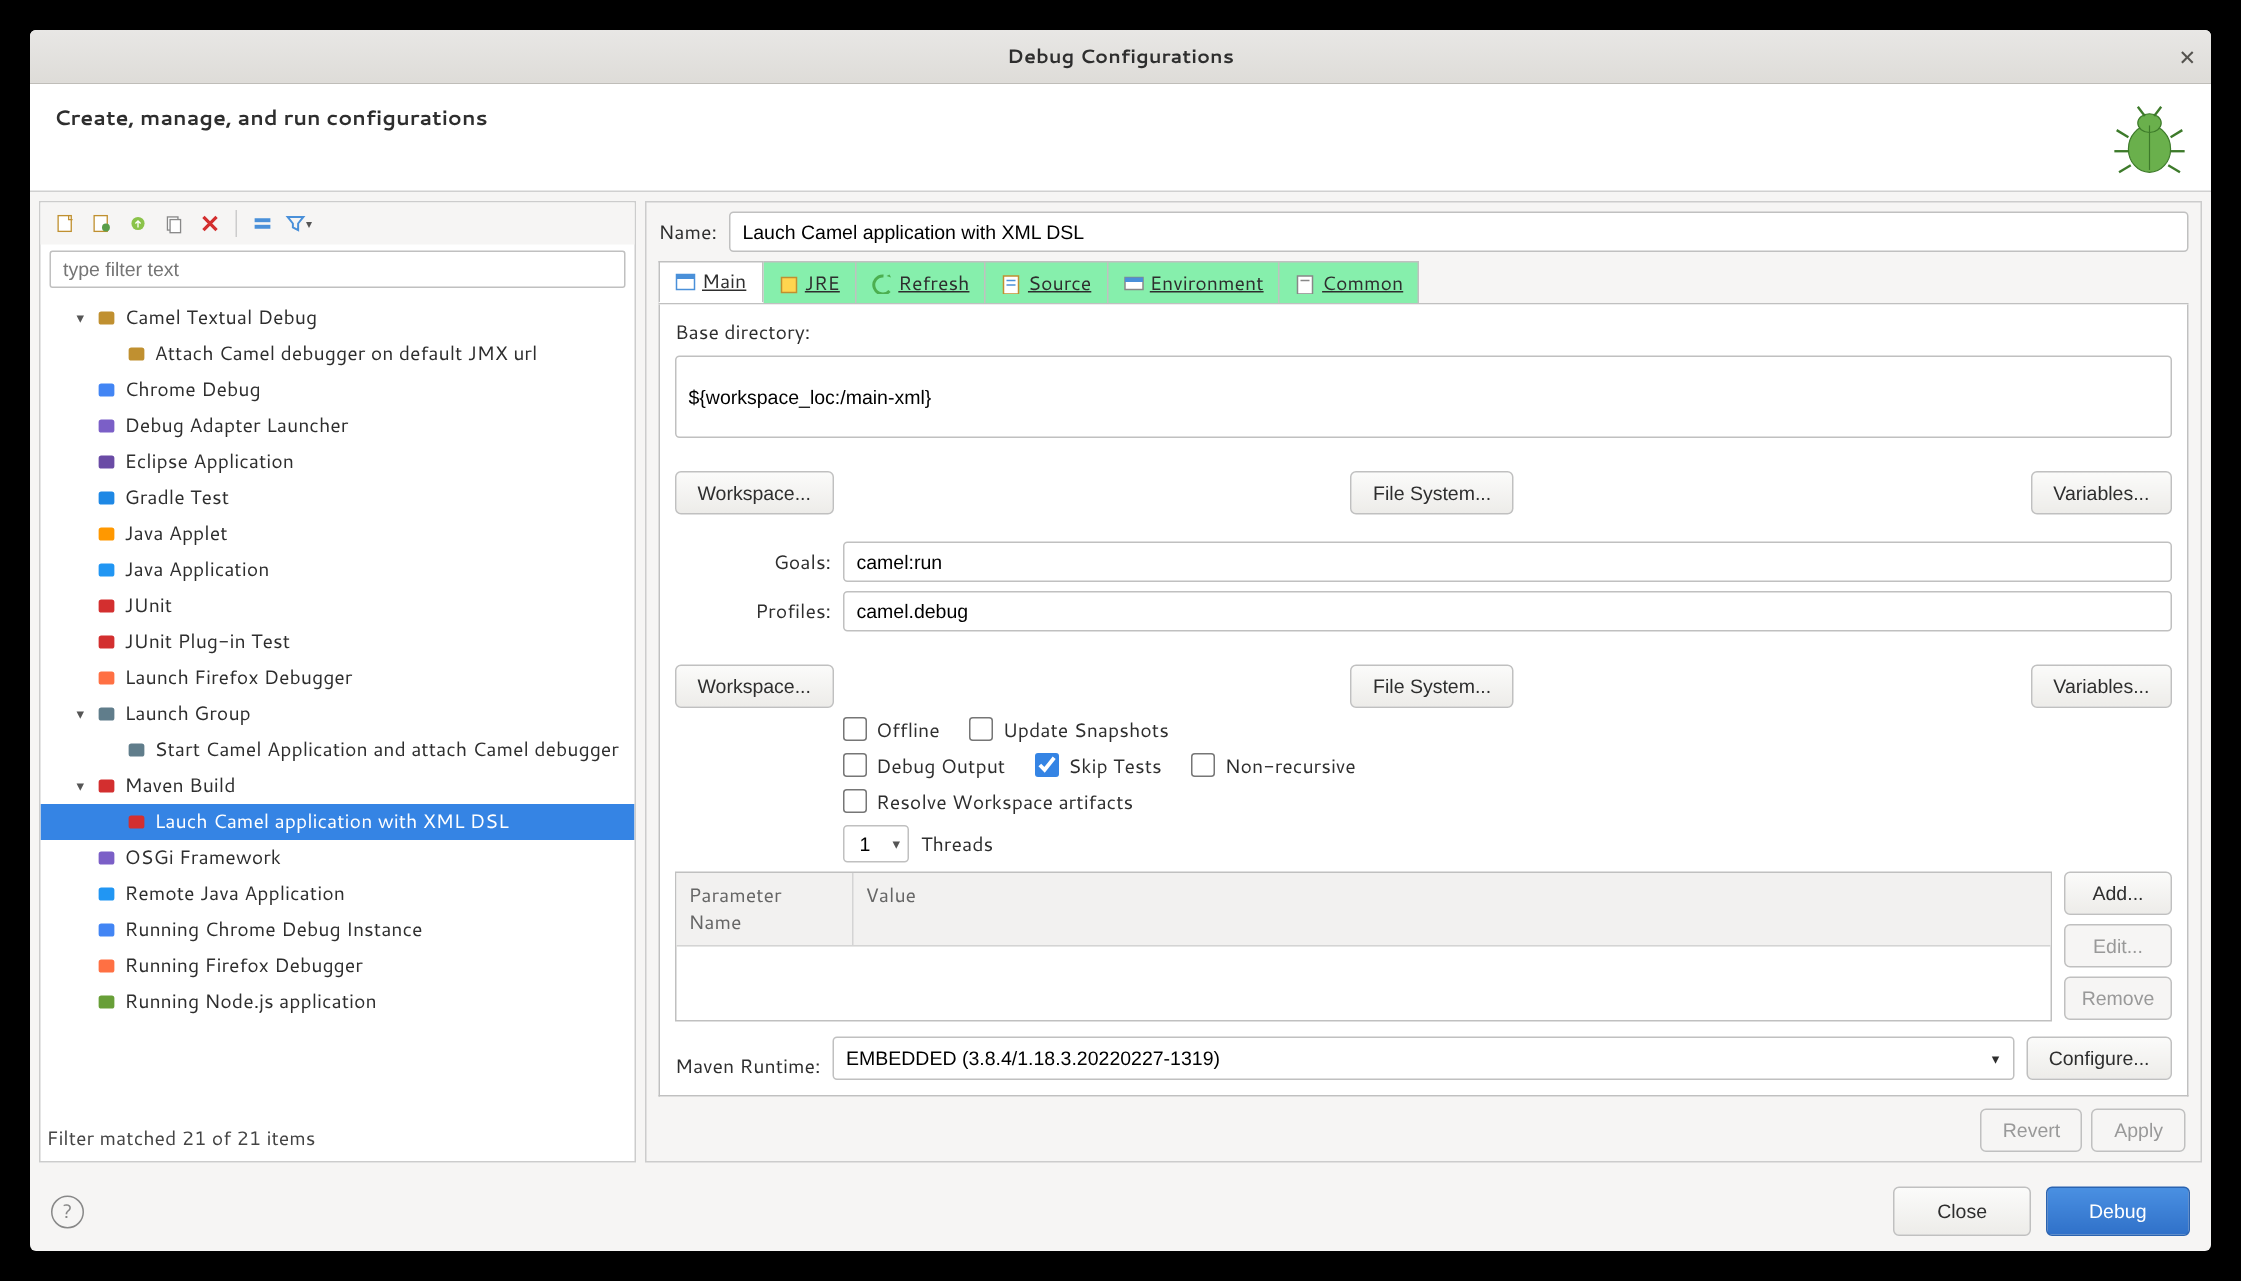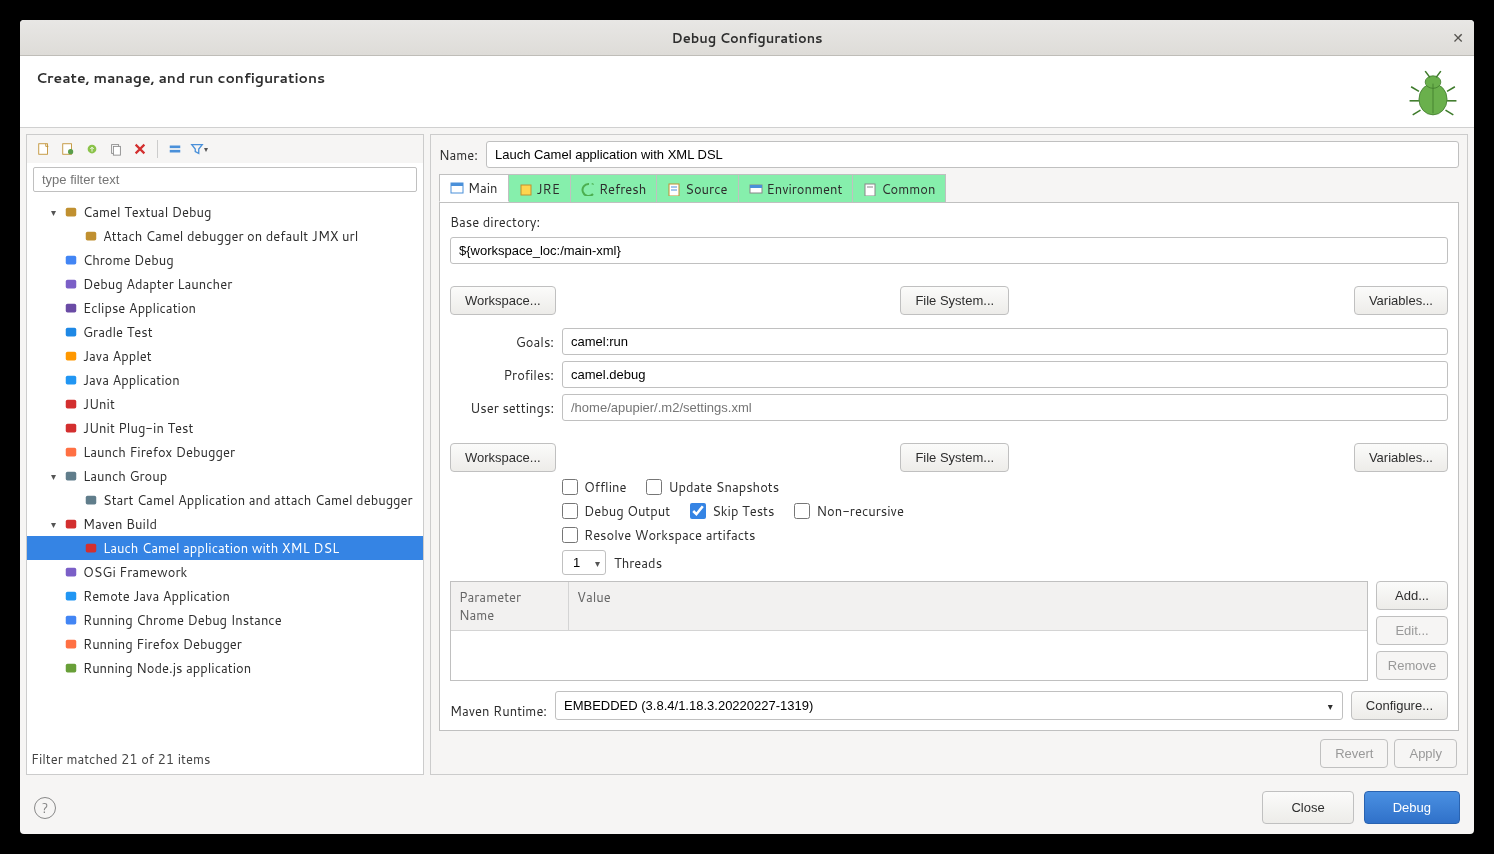--- a/index.html
+++ b/index.html
@@ -23,34 +23,34 @@
 .tree-item.l2 { padding-left: 44px; }
 .tree-item.selected { background: #3584e4; color: #fff; }
 .tree-arrow { width: 12px; display: inline-block; color: #555; font-size: 10px; }
 .tree-icon { width: 16px; height: 16px; display: inline-flex; align-items: center; justify-content: center; margin-right: 4px; font-size: 11px; }
 .tree-label { font-size: 13px; }
 .filter-status { padding: 6px 4px; font-size: 13px; color: #444; border-top: 1px solid transparent; }
 .right-panel { flex: 1; border: 1px solid #cccccc; background: #f6f5f4; display: flex; flex-direction: column; padding: 6px 8px; overflow: hidden; }
 .name-row { display: flex; align-items: center; gap: 8px; margin-bottom: 6px; }
 .name-label { font-size: 13px; }
 .text-input { flex: 1; padding: 5px 8px; border: 1px solid #c0c0c0; border-radius: 3px; background: #fff; font-size: 13px; }
-.tabs { display: flex; border-bottom: 1px solid #c0c0c0; }
+.tabs { display: flex; border-bottom: 1px solid #c0c0c0; text-decoration: underline; }
 .tab { display: flex; align-items: center; gap: 4px; padding: 4px 10px; background: #86efac; border: 1px solid #c0c0c0; border-bottom: none; margin-right: -1px; cursor: pointer; font-size: 13px; }
 .tab.active { background: #fff; border-bottom: 1px solid #fff; position: relative; z-index: 1; }
 .tab-icon { width: 14px; height: 14px; display: inline-block; }
 .tab-content { flex: 1; background: #fff; border: 1px solid #c0c0c0; border-top: none; padding: 10px; display: flex; flex-direction: column; gap: 6px; overflow-y: auto; }
 .form-row { display: flex; align-items: center; gap: 8px; }
 .form-label { width: 104px; text-align: right; font-size: 13px; }
 .form-label.left { text-align: left; width: auto; }
 .btn-row { display: flex; justify-content: space-between; gap: 10px; margin-top: 16px; }
 .btn { padding: 6px 14px; border: 1px solid #c0c0c0; border-radius: 4px; background: linear-gradient(#fbfbfa,#edece9); cursor: pointer; font-size: 13px; color: #2e2e2e; }
 .btn.primary { background: linear-gradient(#4a90e2,#3071c9); color: #fff; border-color: #2a63b0; }
 .btn.disabled { color: #999; background: #f6f5f4; }
 .check-row { display: flex; gap: 20px; margin-left: 112px; flex-wrap: wrap; }
-.check { display: flex; align-items: center; gap: 6px; font-size: 13px; }
+.check { display: flex; gap: 6px; font-size: 13px; }
 .check input { width: 16px; height: 16px; accent-color: #3584e4; }
 .threads-row { display: flex; align-items: center; gap: 8px; margin-left: 112px; }
 .threads-select { padding: 4px 24px 4px 10px; border: 1px solid #c0c0c0; border-radius: 3px; background: #fff; font-size: 13px; appearance: none; position: relative; }
 .threads-wrap { position: relative; display: inline-block; }
 .threads-wrap::after { content: "▾"; position: absolute; right: 6px; top: 50%; transform: translateY(-50%); pointer-events: none; font-size: 10px; color: #555; }
 .param-section { display: flex; gap: 8px; }
 .param-table { flex: 1; border: 1px solid #c0c0c0; background: #fff; min-height: 100px; }
 .param-header { display: flex; background: #f2f1f0; border-bottom: 1px solid #d4d4d4; }
 .param-col { padding: 6px 8px; font-size: 13px; color: #666; }
 .param-col.name { width: 118px; border-right: 1px solid #d4d4d4; }
@@ -386,24 +386,20 @@
         </div>
         <div style="height:6px"></div>
         <div class="form-row">
           <span class="form-label">Goals:</span>
           <input class="text-input" value="camel:run" style="">
         </div>
         <div class="form-row">
           <span class="form-label">Profiles:</span>
           <input class="text-input" value="camel.debug" style="">
         </div>
-        <div class="form-row">
-          <span class="form-label">User settings:</span>
-          <input class="text-input placeholder-input" placeholder="/home/apupier/.m2/settings.xml" style="">
-        </div>
         <div class="btn-row">
           <button class="btn">Workspace...</button>
           <button class="btn">File System...</button>
           <button class="btn">Variables...</button>
         </div>
         <div class="check-row">
           <label class="check">
               <input type="checkbox" style="">
               <span>Offline</span>
             </label>

